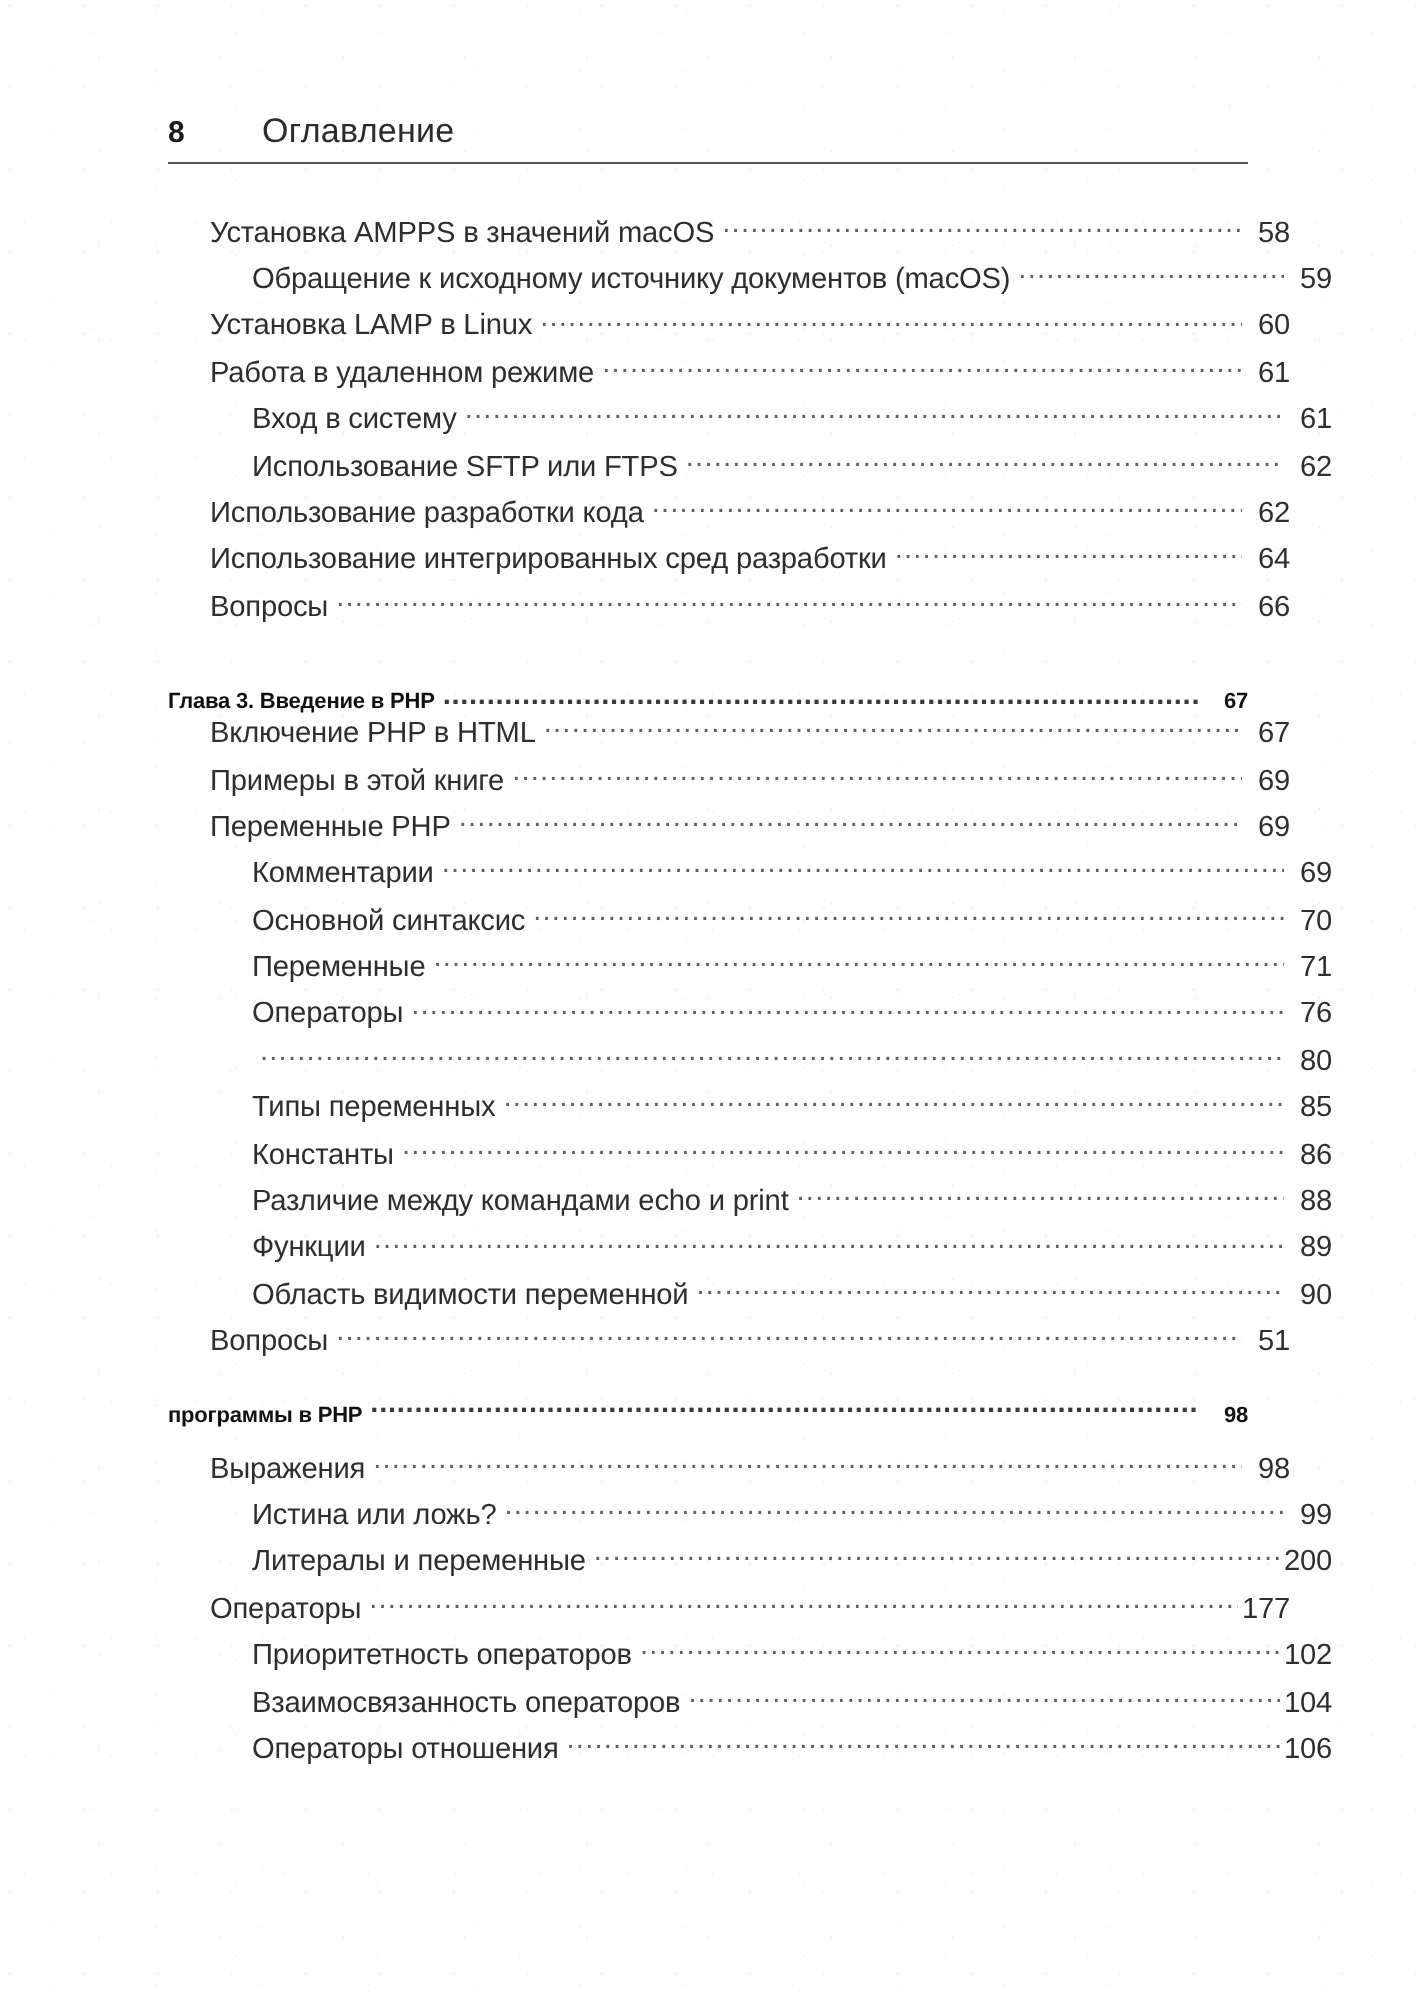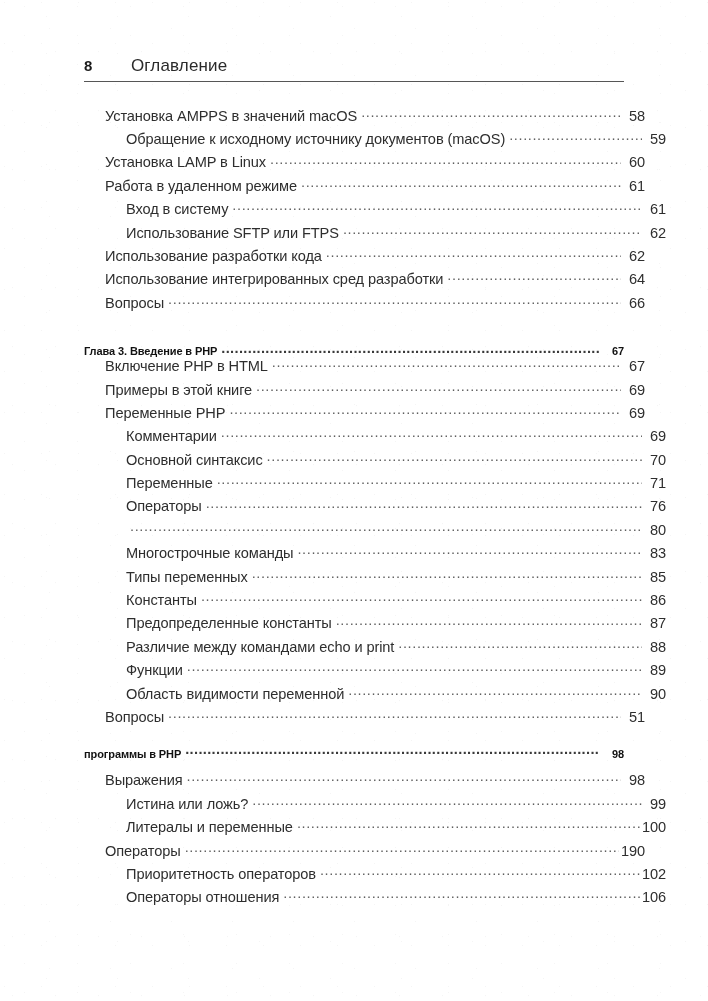--- a/index.html
+++ b/index.html
@@ -253,38 +253,28 @@
       <div class="entry lvl-2">
         <span class="title">Операторы</span>
         <span class="leader"></span>
         <span class="pageno">76</span>
       </div>
       <div class="entry lvl-2">
         <span class="leader"></span>
         <span class="pageno">80</span>
       </div>
       <div class="entry lvl-2">
-        <span class="title">Многострочные команды</span>
-        <span class="leader"></span>
-        <span class="pageno">83</span>
-      </div>
-      <div class="entry lvl-2">
         <span class="title">Типы переменных</span>
         <span class="leader"></span>
         <span class="pageno">85</span>
       </div>
       <div class="entry lvl-2">
         <span class="title">Константы</span>
         <span class="leader"></span>
         <span class="pageno">86</span>
-      </div>
-      <div class="entry lvl-2">
-        <span class="title">Предопределенные константы</span>
-        <span class="leader"></span>
-        <span class="pageno">87</span>
       </div>
       <div class="entry lvl-2">
         <span class="title">Различие между командами echo и print</span>
         <span class="leader"></span>
         <span class="pageno">88</span>
       </div>
       <div class="entry lvl-2">
         <span class="title">Функции</span>
         <span class="leader"></span>
         <span class="pageno">89</span>
@@ -312,31 +302,36 @@
         <span class="pageno">98</span>
       </div>
       <div class="entry lvl-2">
         <span class="title">Истина или ложь?</span>
         <span class="leader"></span>
         <span class="pageno">99</span>
       </div>
       <div class="entry lvl-2">
         <span class="title">Литералы и переменные</span>
         <span class="leader"></span>
-        <span class="pageno">100</span>
+        <span class="pageno">200</span>
       </div>
       <div class="entry lvl-1">
         <span class="title">Операторы</span>
         <span class="leader"></span>
-        <span class="pageno">190</span>
+        <span class="pageno">177</span>
       </div>
       <div class="entry lvl-2">
         <span class="title">Приоритетность операторов</span>
         <span class="leader"></span>
         <span class="pageno">102</span>
+      </div>
+      <div class="entry lvl-2">
+        <span class="title">Взаимосвязанность операторов</span>
+        <span class="leader"></span>
+        <span class="pageno">104</span>
       </div>
       <div class="entry lvl-2">
         <span class="title">Операторы отношения</span>
         <span class="leader"></span>
         <span class="pageno">106</span>
       </div>
     </div>
 
   <div class="noise"></div>
 </div>

